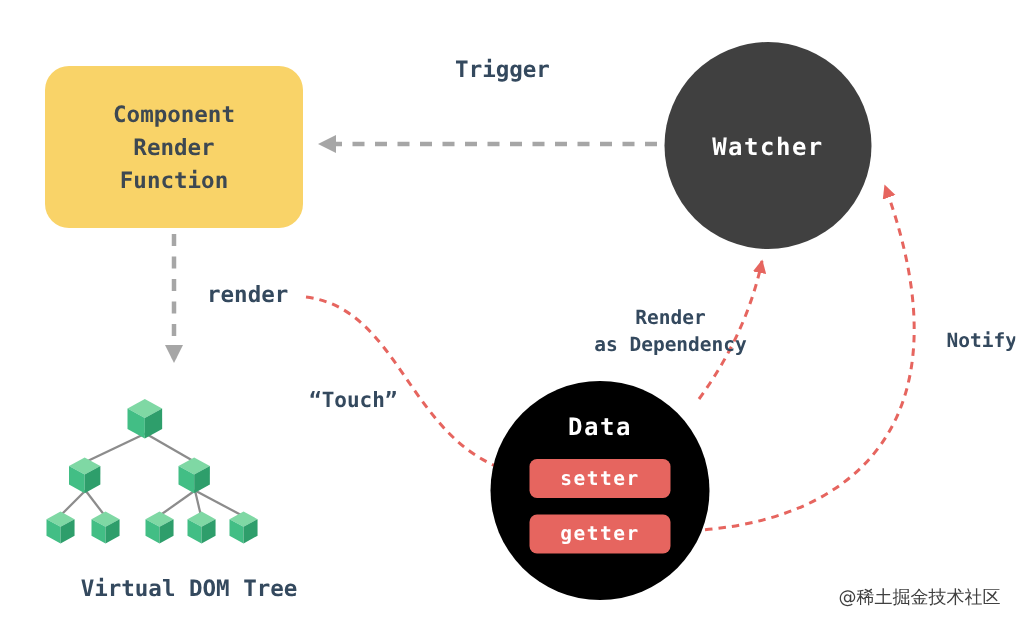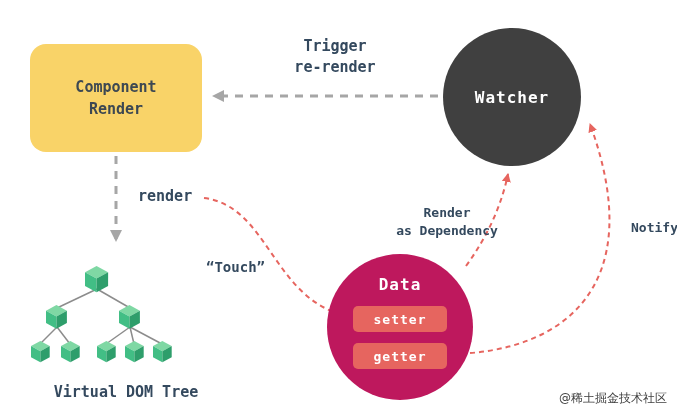--- a/index.html
+++ b/index.html
@@ -49,21 +49,21 @@
     justify-content: center;
     color: #ffffff;
     font-weight: bold;
     font-size: 16px;
     letter-spacing: 1px;
   }
 
   .data-circle {
     left: 327px; top: 254px;
     width: 146px; height: 146px;
-    background: #be185d;
+    background: #000000;
     border-radius: 50%;
     display: flex;
     flex-direction: column;
     align-items: center;
     padding-top: 21px;
     color: #ffffff;
   }
   .data-title {
     font-weight: bold;
     font-size: 16px;
@@ -166,35 +166,35 @@
       <use href="#cube" transform="translate(61,341) scale(0.85)"></use>
       <use href="#cube" transform="translate(97,341) scale(0.85)"></use>
       <use href="#cube" transform="translate(125,341) scale(0.85)"></use>
       <use href="#cube" transform="translate(153,341) scale(0.85)"></use>
     </g>
   </svg>
 
   <div class="node component-box">
     <span>Component</span>
     <span>Render</span>
+    <span>Function</span>
   </div>
 
   <div class="node watcher-circle">
     <span>Watcher</span>
   </div>
 
   <div class="node data-circle">
     <div class="data-title">Data</div>
     <div class="pill">setter</div>
     <div class="pill">getter</div>
   </div>
 
   <div class="lbl lbl-trigger">
     <div>Trigger</div>
-    <div>re-render</div>
   </div>
 
   <div class="lbl lbl-render">render</div>
 
   <div class="lbl lbl-touch">“Touch”</div>
 
   <div class="lbl lbl-collect">
     <div>Render</div>
     <div>as Dependency</div>
   </div>

